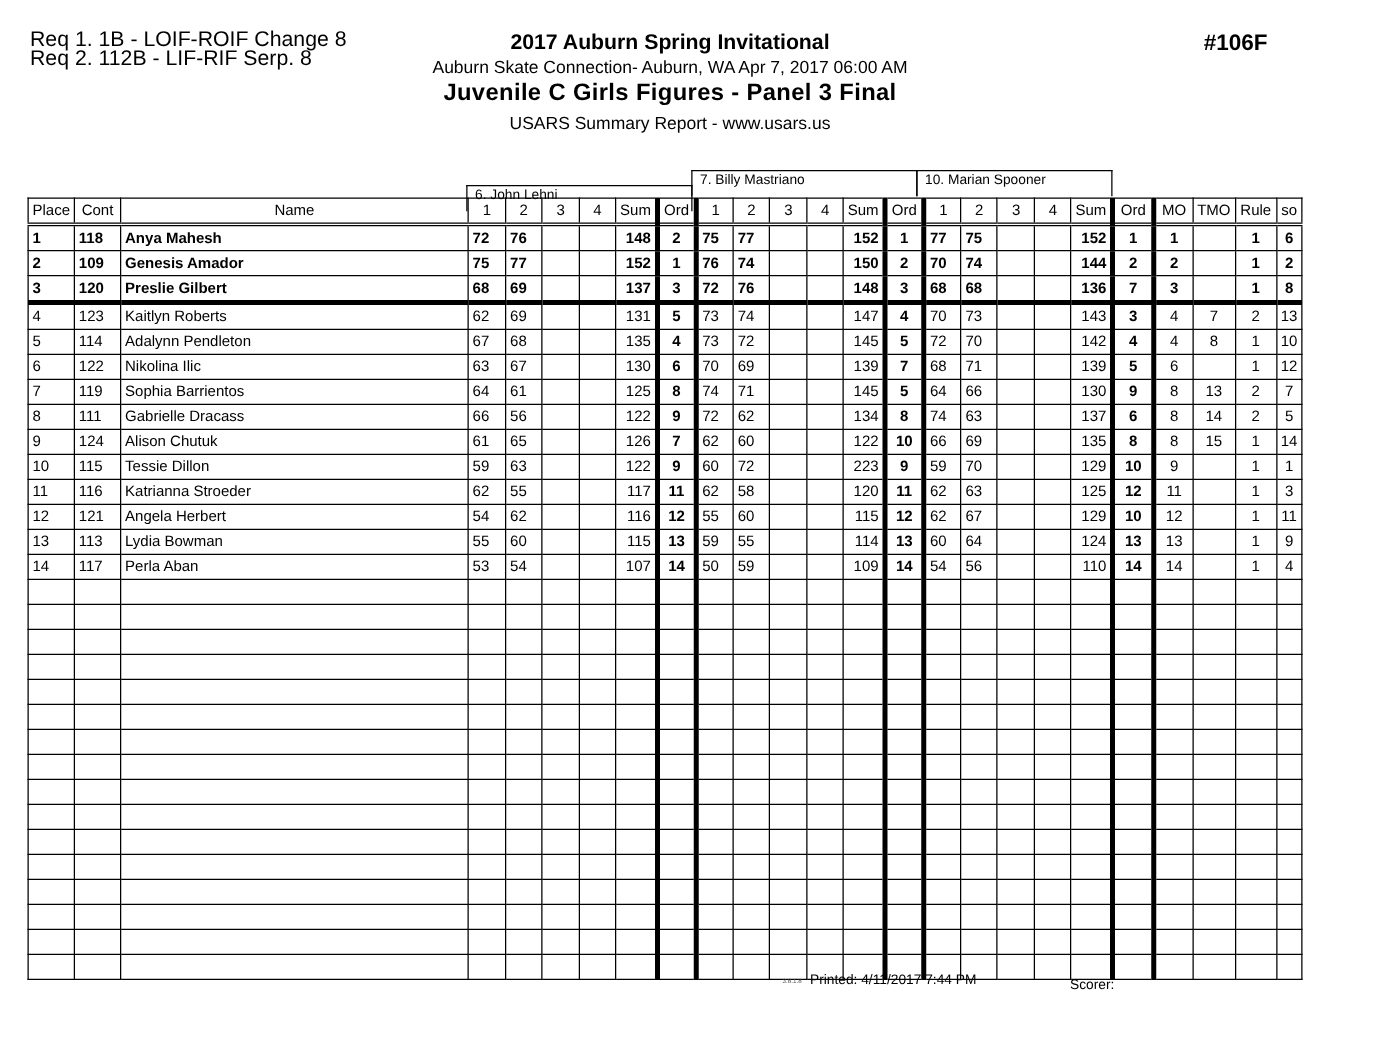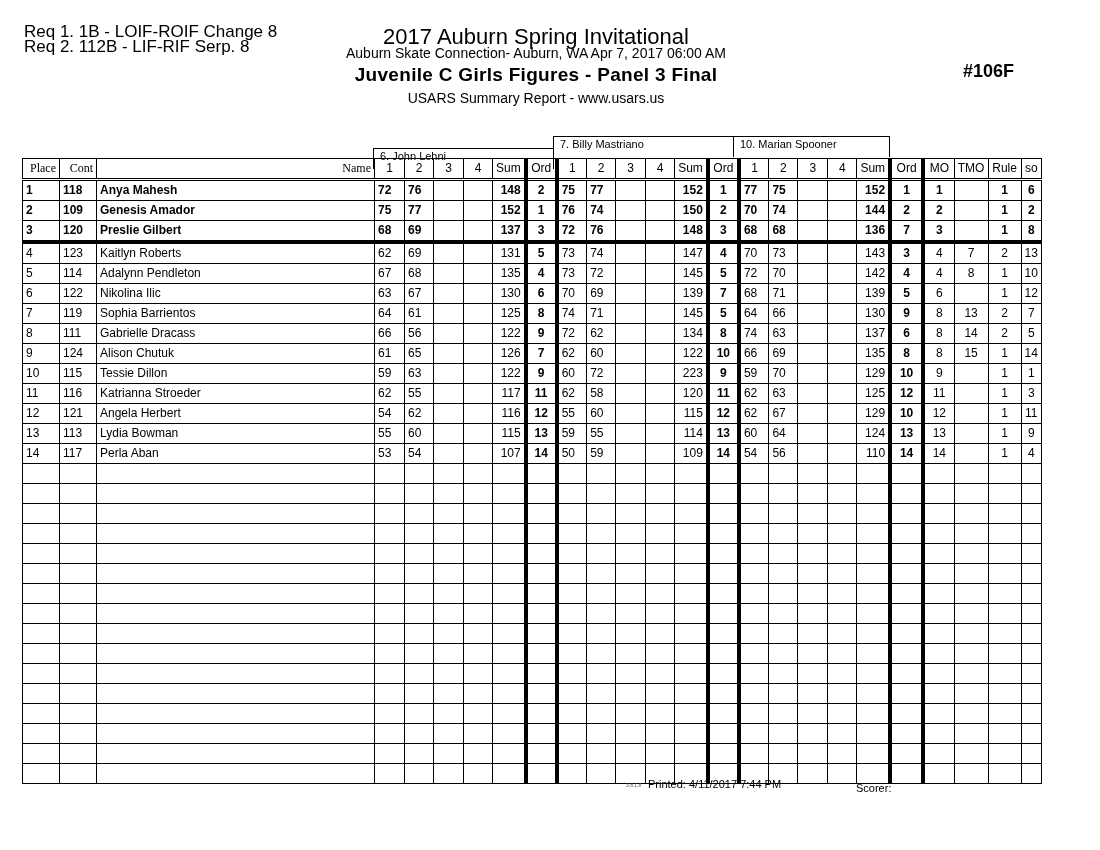--- a/index.html
+++ b/index.html
@@ -1,30 +1,30 @@
 <!DOCTYPE html>
 <html><head>
 <meta charset="utf-8">
 <style>
   html, body { margin:0; padding:0; background:#fff; }
   body { width:1100px; height:850px; position:relative; font-family:"Liberation Sans", sans-serif; color:#000; overflow:hidden; }
   .req { position:absolute; left:24px; font-size:17px; line-height:14px; }
   .req1 { top:25px; }
   .req2 { top:40px; }
-  .eventno { position:absolute; left:963px; top:24px; font-size:18px; font-weight:bold;margin-top:37px; }
+  .eventno { position:absolute; left:963px; top:24px; font-size:18px; font-weight:bold; }
   .hdr { position:absolute; left:0; width:1072px; text-align:center; white-space:nowrap; }
-  .h1 { top:24px; font-size:22px; font-weight:normal; }
+  .h1 { top:24px; font-size:17px; font-weight:bold; }
   .h2 { top:45px; font-size:14px; }
   .h3 { top:64px; font-size:19px; font-weight:bold; letter-spacing:0.3px; }
   .h4 { top:90px; font-size:14px; }
 
   table.grid { position:absolute; left:22px; top:158px; border-collapse:collapse; table-layout:fixed; }
   table.grid td, table.grid th { border:1px solid #000; height:19px; padding:0 3px; font-size:12px; line-height:19px; white-space:nowrap; overflow:hidden; font-weight:normal; }
   table.grid th { text-align:center; }
-  table.grid th.l { text-align:right;font-family:Liberation Serif, serif; }
+  table.grid th.l { text-align:center; }
   table.grid tr.head th { border-bottom:3px double #000; }
   td.num { text-align:left; }
   td.sum { text-align:right; }
   td.ord { text-align:center; font-weight:bold !important; }
   td.c { text-align:center; }
   .thick-l { border-left:4px solid #000 !important; }
   .thick-r { border-right:4px solid #000 !important; }
   tr.top td { font-weight:bold; }
   tr.cut td { border-bottom:4px solid #000; }
 

